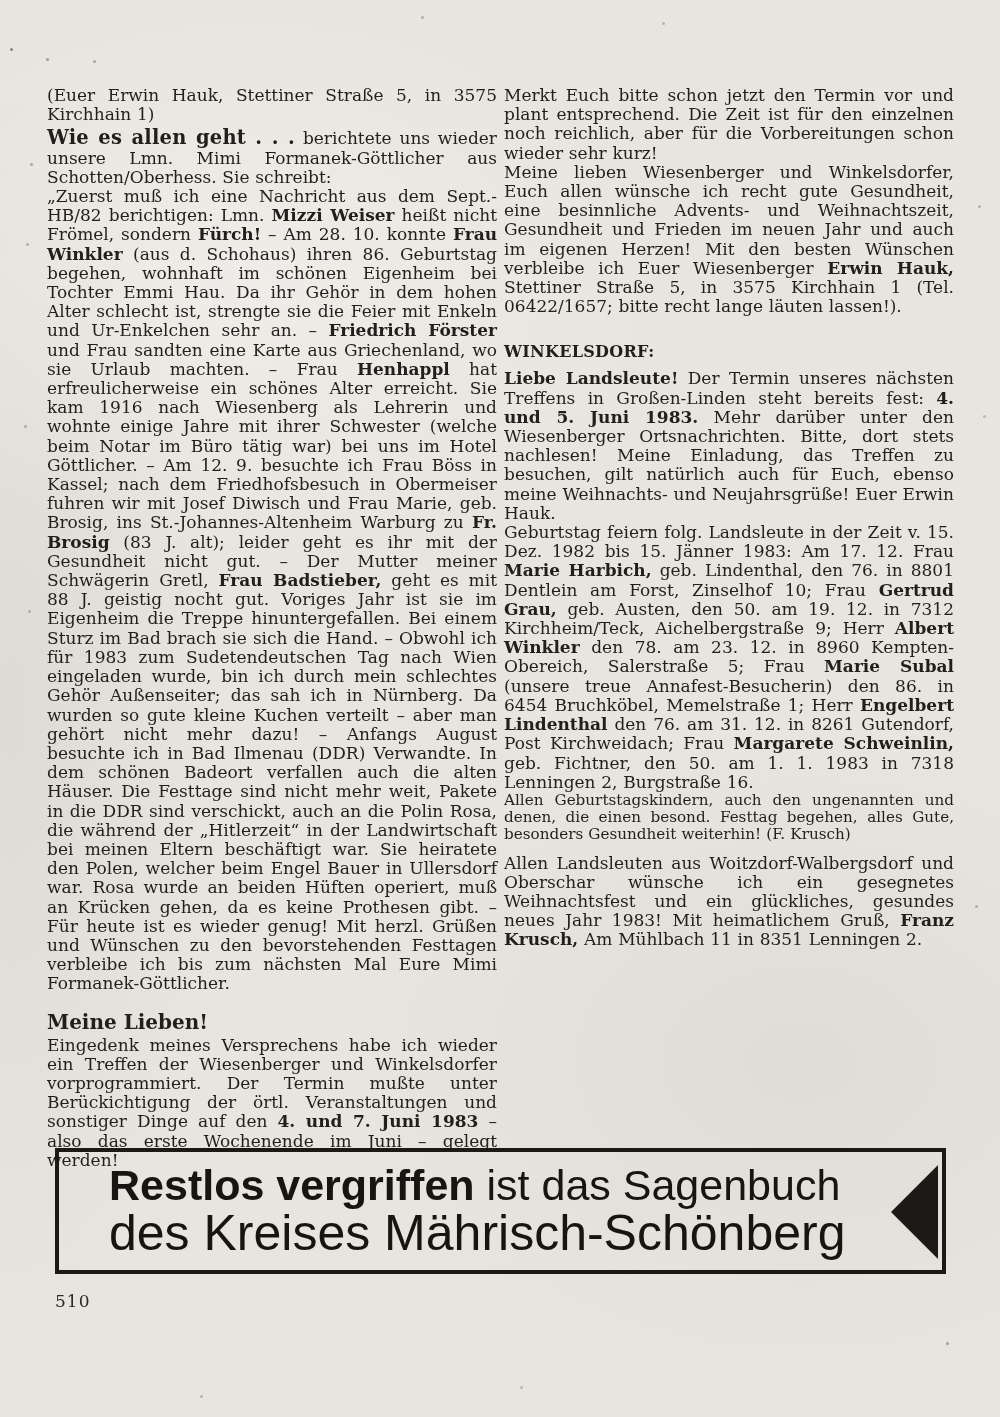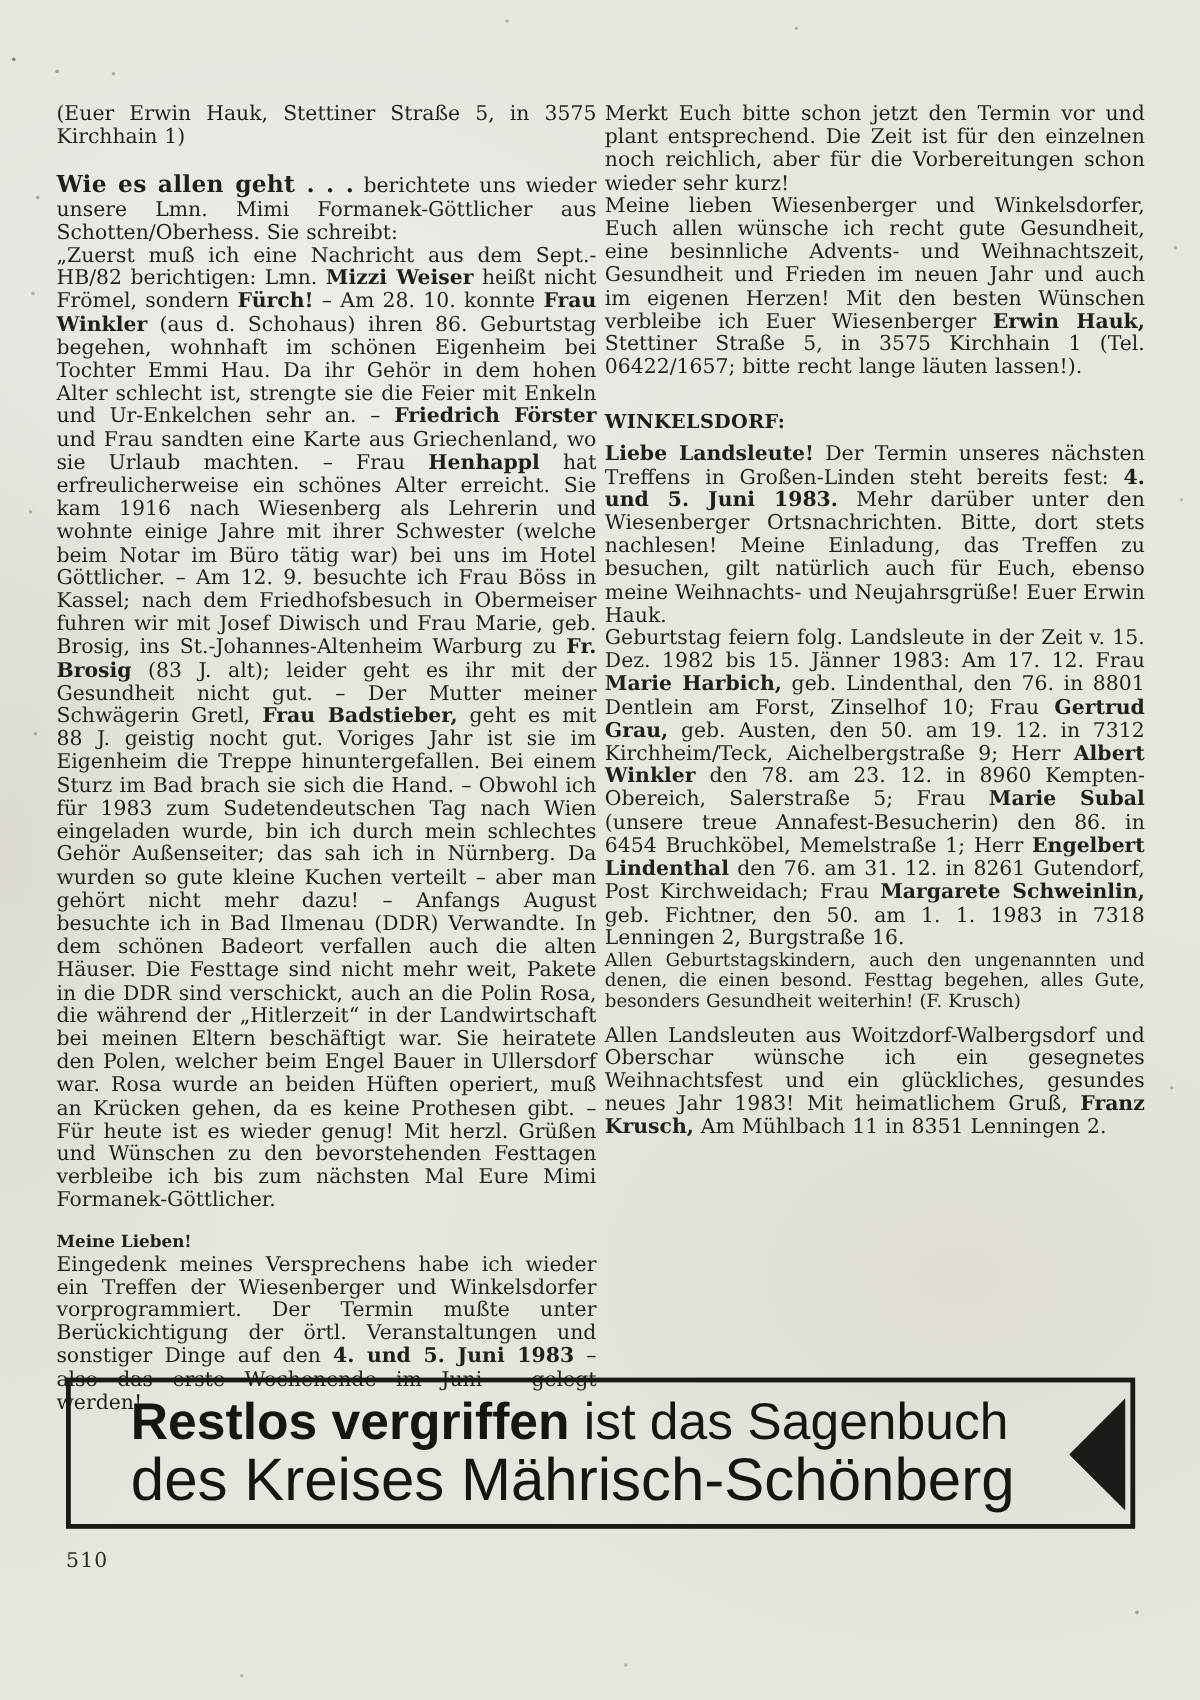--- a/index.html
+++ b/index.html
@@ -55,29 +55,29 @@
     line-height:19.2px;
     text-align:justify;
     hyphens:auto;
     -webkit-hyphens:auto;
     word-spacing:.02em;
   }
   .para .b{font-weight:bold;}
   .para .lead{font-weight:bold; font-size:19.5px; letter-spacing:.2px;}
   .small{font-size:15.2px; line-height:17.2px;}
   .h-inline{
-    font-size:14px; font-weight:bold;
+    font-size:20px; font-weight:bold;
     margin:16px 0 2px 0;
   }
   .h-caps{
     font-size:16px; font-weight:bold; letter-spacing:.3px;
     margin:26px 0 8px 0;
   }
   .mt10{margin-top:10px;}
-  .mt12{margin-top:20px;}
+  .mt12{margin-top:4px;}
   .banner{
     position:absolute; left:55px; top:1148px;
     width:883px; height:118px;
     border:4px solid #1a1915;
     font-family:"Liberation Sans", sans-serif;
     color:#161511;
   }
   .banner-text{
     padding:8px 16px 0 30px;
     margin-left:20px;
@@ -102,21 +102,21 @@
 <div class="sheet">
   <span class="specks"></span>
 
   <main class="columns">
 
     <section class="col">
       <p class="para"><span>(Euer Erwin Hauk, Stettiner Straße 5, in 3575 Kirchhain 1)</span></p>
       <p class="para mt12"><span class="lead">Wie es allen geht . . .</span><span> berichtete uns wieder unsere Lmn. Mimi Formanek-Göttlicher aus Schotten/Oberhess. Sie schreibt:</span></p>
       <p class="para"><span>„Zuerst muß ich eine Nachricht aus dem Sept.-HB/82 berichtigen: Lmn. </span><span class="b">Mizzi Weiser</span><span> heißt nicht Frömel, sondern </span><span class="b">Fürch!</span><span> – Am 28. 10. konnte </span><span class="b">Frau Winkler</span><span> (aus d. Schohaus) ihren 86. Geburtstag begehen, wohnhaft im schönen Eigenheim bei Tochter Emmi Hau. Da ihr Gehör in dem hohen Alter schlecht ist, strengte sie die Feier mit Enkeln und Ur-Enkelchen sehr an. – </span><span class="b">Friedrich Förster</span><span> und Frau sandten eine Karte aus Griechenland, wo sie Urlaub machten. – Frau </span><span class="b">Henhappl</span><span> hat erfreulicherweise ein schönes Alter erreicht. Sie kam 1916 nach Wiesenberg als Lehrerin und wohnte einige Jahre mit ihrer Schwester (welche beim Notar im Büro tätig war) bei uns im Hotel Göttlicher. – Am 12. 9. besuchte ich Frau Böss in Kassel; nach dem Friedhofsbesuch in Obermeiser fuhren wir mit Josef Diwisch und Frau Marie, geb. Brosig, ins St.-Johannes-Altenheim Warburg zu </span><span class="b">Fr. Brosig</span><span> (83 J. alt); leider geht es ihr mit der Gesundheit nicht gut. – Der Mutter meiner Schwägerin Gretl, </span><span class="b">Frau Badstieber,</span><span> geht es mit 88 J. geistig nocht gut. Voriges Jahr ist sie im Eigenheim die Treppe hinuntergefallen. Bei einem Sturz im Bad brach sie sich die Hand. – Obwohl ich für 1983 zum Sudetendeutschen Tag nach Wien eingeladen wurde, bin ich durch mein schlechtes Gehör Außenseiter; das sah ich in Nürnberg. Da wurden so gute kleine Kuchen verteilt – aber man gehört nicht mehr dazu! – Anfangs August besuchte ich in Bad Ilmenau (DDR) Verwandte. In dem schönen Badeort verfallen auch die alten Häuser. Die Festtage sind nicht mehr weit, Pakete in die DDR sind verschickt, auch an die Polin Rosa, die während der „Hitlerzeit“ in der Landwirtschaft bei meinen Eltern beschäftigt war. Sie heiratete den Polen, welcher beim Engel Bauer in Ullersdorf war. Rosa wurde an beiden Hüften operiert, muß an Krücken gehen, da es keine Prothesen gibt. – Für heute ist es wieder genug! Mit herzl. Grüßen und Wünschen zu den bevorstehenden Festtagen verbleibe ich bis zum nächsten Mal Eure Mimi Formanek-Göttlicher.</span></p>
       <h3 class="h-inline">Meine Lieben!</h3>
-      <p class="para"><span>Eingedenk meines Versprechens habe ich wieder ein Treffen der Wiesenberger und Winkelsdorfer vorprogrammiert. Der Termin mußte unter Berückichtigung der örtl. Veranstaltungen und sonstiger Dinge auf den </span><span class="b">4. und 5. Juni 1983</span><span> – also das erste Wochenende im Juni – gelegt werden!</span></p>
+      <p class="para"><span>Eingedenk meines Versprechens habe ich wieder ein Treffen der Wiesenberger und Winkelsdorfer vorprogrammiert. Der Termin mußte unter Berückichtigung der örtl. Veranstaltungen und sonstiger Dinge auf den </span><span class="b">4. und 7. Juni 1983</span><span> – also das erste Wochenende im Juni – gelegt werden!</span></p>
     </section>
 
     <section class="col">
       <p class="para"><span>Merkt Euch bitte schon jetzt den Termin vor und plant entsprechend. Die Zeit ist für den einzelnen noch reichlich, aber für die Vorbereitungen schon wieder sehr kurz!</span></p>
       <p class="para"><span>Meine lieben Wiesenberger und Winkelsdorfer, Euch allen wünsche ich recht gute Gesundheit, eine besinnliche Advents- und Weihnachtszeit, Gesundheit und Frieden im neuen Jahr und auch im eigenen Herzen! Mit den besten Wünschen verbleibe ich Euer Wiesenberger </span><span class="b">Erwin Hauk,</span><span> Stettiner Straße 5, in 3575 Kirchhain 1 (Tel. 06422/1657; bitte recht lange läuten lassen!).</span></p>
       <h3 class="h-caps">WINKELSDORF:</h3>
       <p class="para"><span class="b">Liebe Landsleute!</span><span> Der Termin unseres nächsten Treffens in Großen-Linden steht bereits fest: </span><span class="b">4. und 5. Juni 1983.</span><span> Mehr darüber unter den Wiesenberger Ortsnachrichten. Bitte, dort stets nachlesen! Meine Einladung, das Treffen zu besuchen, gilt natürlich auch für Euch, ebenso meine Weihnachts- und Neujahrsgrüße! Euer Erwin Hauk.</span></p>
       <p class="para"><span>Geburtstag feiern folg. Landsleute in der Zeit v. 15. Dez. 1982 bis 15. Jänner 1983: Am 17. 12. Frau </span><span class="b">Marie Harbich,</span><span> geb. Lindenthal, den 76. in 8801 Dentlein am Forst, Zinselhof 10; Frau </span><span class="b">Gertrud Grau,</span><span> geb. Austen, den 50. am 19. 12. in 7312 Kirchheim/Teck, Aichelbergstraße 9; Herr </span><span class="b">Albert Winkler</span><span> den 78. am 23. 12. in 8960 Kempten-Obereich, Salerstraße 5; Frau </span><span class="b">Marie Subal</span><span> (unsere treue Annafest-Besucherin) den 86. in 6454 Bruchköbel, Memelstraße 1; Herr </span><span class="b">Engelbert Lindenthal</span><span> den 76. am 31. 12. in 8261 Gutendorf, Post Kirchweidach; Frau </span><span class="b">Margarete Schweinlin,</span><span> geb. Fichtner, den 50. am 1. 1. 1983 in 7318 Lenningen 2, Burgstraße 16.</span></p>
       <p class="para small"><span>Allen Geburtstagskindern, auch den ungenannten und denen, die einen besond. Festtag begehen, alles Gute, besonders Gesundheit weiterhin!  (F. Krusch)</span></p>
       <p class="para mt10"><span>Allen Landsleuten aus Woitzdorf-Walbergsdorf und Oberschar wünsche ich ein gesegnetes Weihnachtsfest und ein glückliches, gesundes neues Jahr 1983! Mit heimatlichem Gruß, </span><span class="b">Franz Krusch,</span><span> Am Mühlbach 11 in 8351 Lenningen 2.</span></p>

